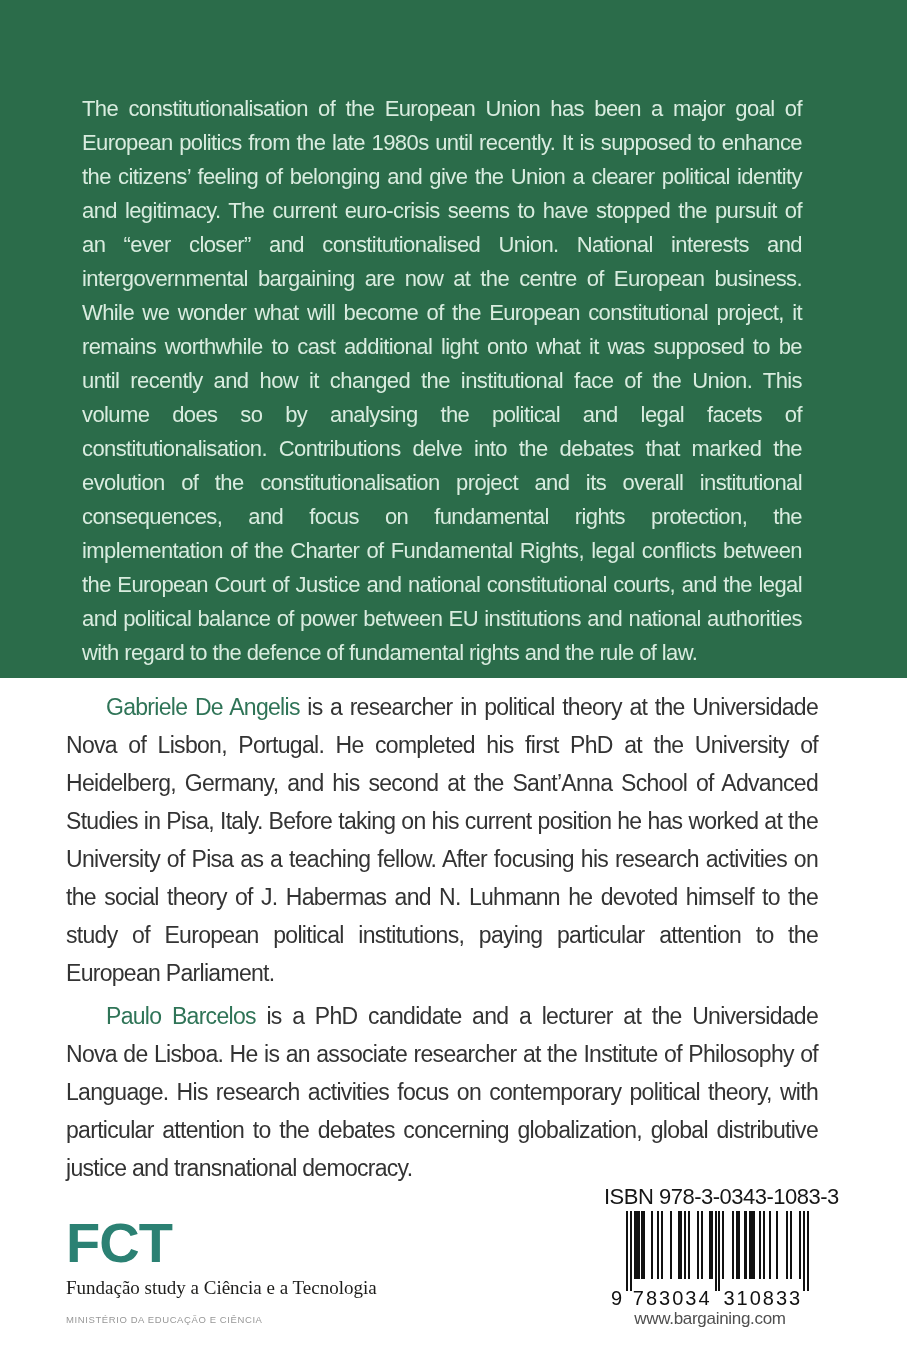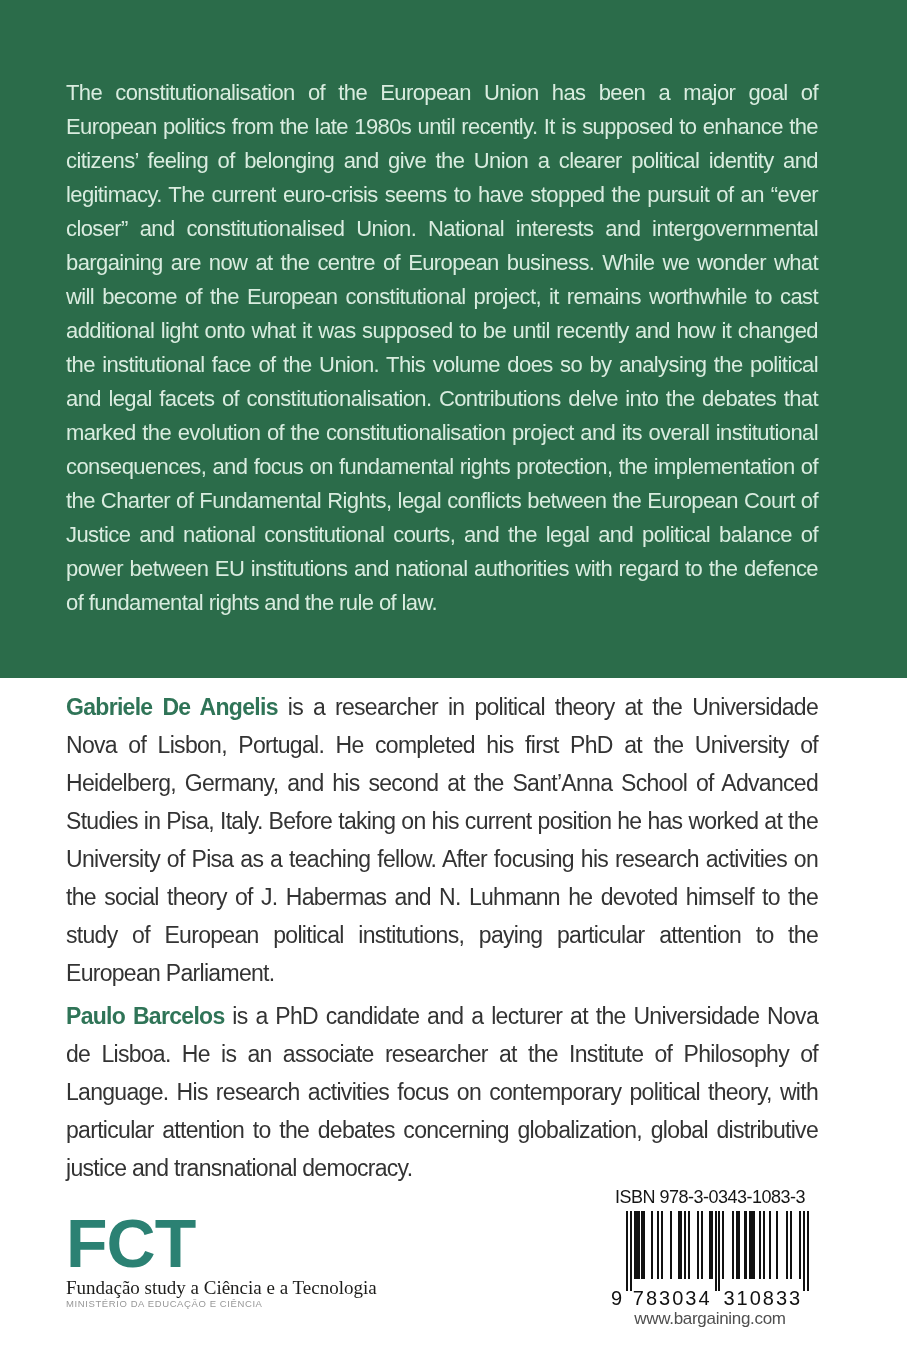--- a/index.html
+++ b/index.html
@@ -24,21 +24,21 @@
   
   .hero{
     position:absolute;left:0;top:0;
     width:907px;height:678px;
     background:var(--hero-bg);
     box-sizing:border-box;
     padding:76px 89px 0 66px;
     overflow:hidden;
   }
   .hero p{
-    margin:0;
+    margin:16px;
     color:var(--hero-text);
     font-size:22px;
     line-height:34px;
     letter-spacing:-0.6px;
     text-align:justify;
   }
   
   .bios{
     position:absolute;left:0;top:678px;
     width:907px;
@@ -49,58 +49,59 @@
     margin:0;
     color:var(--body-text);
     font-size:23px;
     line-height:38px;
     letter-spacing:-0.7px;
     text-align:justify;
   }
   .bios p + p{margin-top:5px;}
   .author-name{
     color:var(--name-green);
-    font-weight:bold;
+    font-weight:normal;
+    margin-left:40px;
   }
   
   .fct{
     position:absolute;left:66px;top:1210px;
     width:330px;
   }
   .fct-acronym{
     font-weight:bold;
-    font-size:68px;
+    font-size:56px;
     line-height:66px;
     letter-spacing:-1px;
     color:var(--fct-teal);
   }
   .fct-name{
     font-family:"Liberation Serif", serif;
     font-size:19px;
     line-height:20px;
     color:#1d1d1b;
     margin-top:2px;
     white-space:nowrap;
   }
   .fct-ministry{
     font-size:9.5px;
     line-height:11px;
     letter-spacing:0.6px;
     color:var(--ministry-gray);
-    margin-top:0;
+    margin-top:16px;
     white-space:nowrap;
   }
   
   .isbn-block{
     position:absolute;left:604px;top:1186px;
     width:212px;
     text-align:center;
   }
   .isbn-label{
-    font-size:18px;
+    font-size:22px;
     line-height:22px;
     letter-spacing:-0.5px;
     color:var(--ink);
     white-space:nowrap;
   }
   .barcode-holder{
     margin-top:3px;
     height:97px;
   }
   .barcode-holder svg{display:block;margin:0 auto;}

